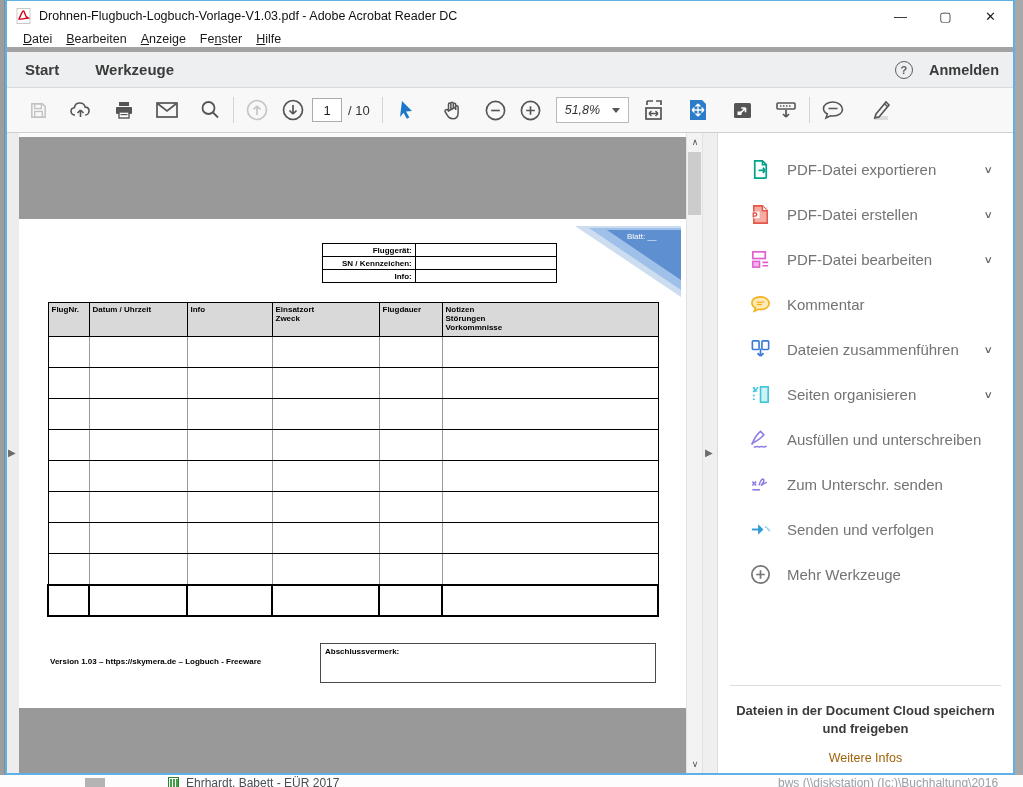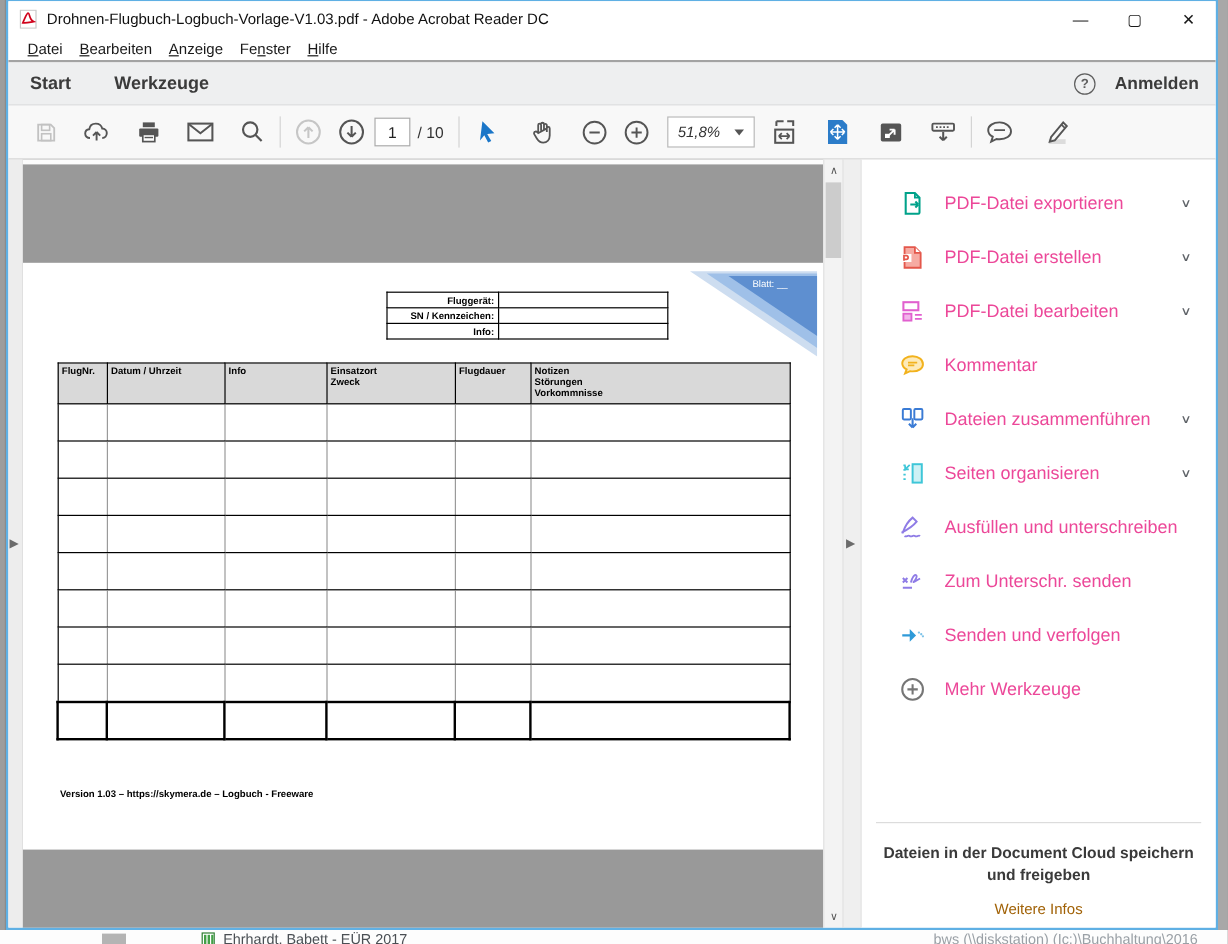--- a/index.html
+++ b/index.html
@@ -22,21 +22,21 @@
 
   
   .titlebar { height:30px; background:#fff; display:flex; align-items:center; flex:0 0 auto; }
   .titlebar .pdficon { width:15px; height:16px; margin:0 8px 0 9px; position:relative; flex:0 0 auto;}
   .titlebar .title-text { font-size:12.5px; color:#111; }
   .win-buttons { margin-left:auto; display:flex; height:100%; }
   .win-btn { width:45px; height:100%; display:flex; align-items:center; justify-content:center;
     font-size:13px; color:#1a1a1a; cursor:default; }
 
   
-  .menubar { height:21px; background:#fff; display:flex; align-items:center; padding-left:9px; flex:0 0 auto; border-bottom:2px solid #a3a3a3;}
+  .menubar { height:21px; background:#fff; display:flex; align-items:center; padding-left:9px; flex:0 0 auto; border-bottom:5px solid #a3a3a3;}
   .menu-item { font-size:12.5px; color:#1a1a1a; padding:2px 7px; }
   .menu-item .acc { text-decoration:underline; }
 
   
   .tabbar { height:36px; background:#eeeff0; border-bottom:1px solid #d9dadb; display:flex; align-items:stretch; flex:0 0 auto; }
   .tab-static { font-size:15px; font-weight:bold; color:#3b3b3b; display:flex; align-items:center; padding:0 18px; }
   .doc-tab { width:176px; margin-left:26px; background:#fbfbfb; border-left:1px solid #d4d4d4; border-right:1px solid #d4d4d4;
     display:flex; align-items:center; padding:0 10px; font-size:13px; color:#333; }
   .doc-tab .close-x { margin-left:10px; color:#555; font-size:12px; }
   .tabbar-right { margin-left:auto; display:flex; align-items:center; padding-right:14px; }
@@ -87,21 +87,21 @@
   .main-table tr.thick td { border:2px solid #000; }
   .doc-footer { position:absolute; left:31px; top:438px; font-size:8px; font-weight:bold; color:#000;}
   .closing-box { position:absolute; left:301px; top:424px; width:336px; height:40px; border:1px solid #4a4a4a;
     font-size:8px; font-weight:bold; padding:3px 4px; color:#000;}
 
   
   .sidebar { width:296px; background:#ffffff; border-left:1px solid #dcdcdc; position:relative; flex:0 0 auto;}
   .tool-list { padding-top:14px; }
   .tool-item { height:45px; display:flex; align-items:center; padding:0 20px 0 30px; }
   .tool-item .ticon { width:24px; height:24px; margin-right:15px; flex:0 0 auto; display:flex; align-items:center; justify-content:center;}
-  .tool-item .tlabel { font-size:15px; color:#ec4899; white-space:nowrap; }
+  .tool-item .tlabel { font-size:15px; color:#737373; white-space:nowrap; }
   .tool-item .chev { margin-left:auto; color:#5f6368; font-size:13px; transform:scaleY(0.75); }
   .sidebar-footer { position:absolute; left:12px; right:12px; top:552px; border-top:1px solid #dcdcdc;
     text-align:center; padding-top:16px; }
   .cloud-promo { font-size:13px; font-weight:bold; color:#3a3a3a; line-height:1.35; padding:0 6px;}
   .cloud-link { display:inline-block; margin-top:14px; font-size:12.5px; color:#a16207; }
 </style>
 </head>
 <body>
 
 <div id="bg-left"></div>
@@ -397,20 +397,23 @@
                 <td></td>
                 <td></td>
                 <td></td>
                 <td></td>
                 <td></td>
               </tr>
             </tbody>
         </table>
 
         <div class="doc-footer">Version 1.03 – https://skymera.de – Logbuch - Freeware</div>
+        <div class="closing-box">
+          <span>Abschlussvermerk:</span>
+        </div>
       </div>
     </div>
 
     <div class="v-scrollbar">
       <span class="sb-arrow" style="top:4px">∧</span>
       <div class="sb-thumb"></div>
       <span class="sb-arrow" style="bottom:4px">∨</span>
     </div>
 
     <div class="toggle-strip">

